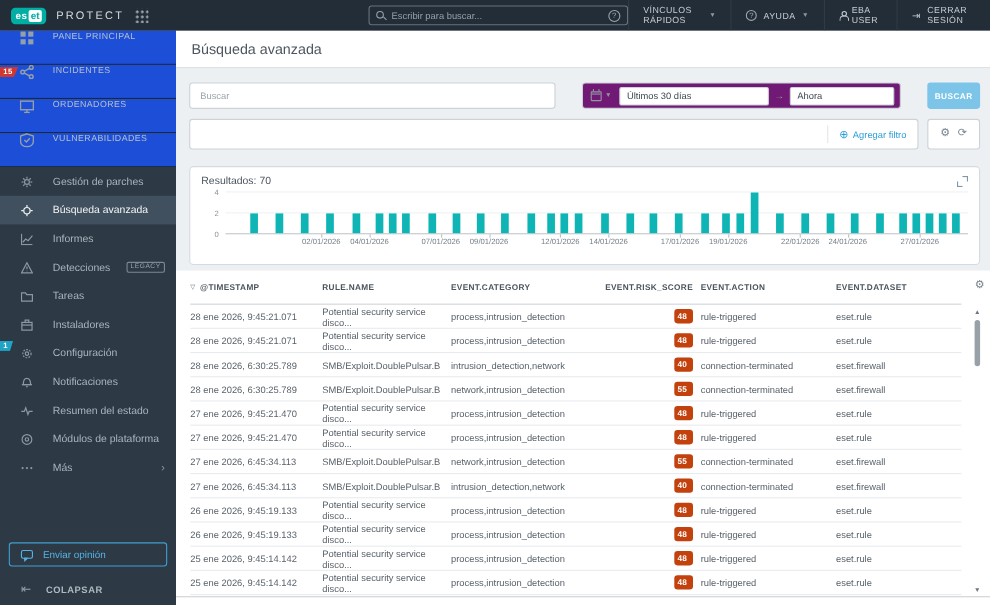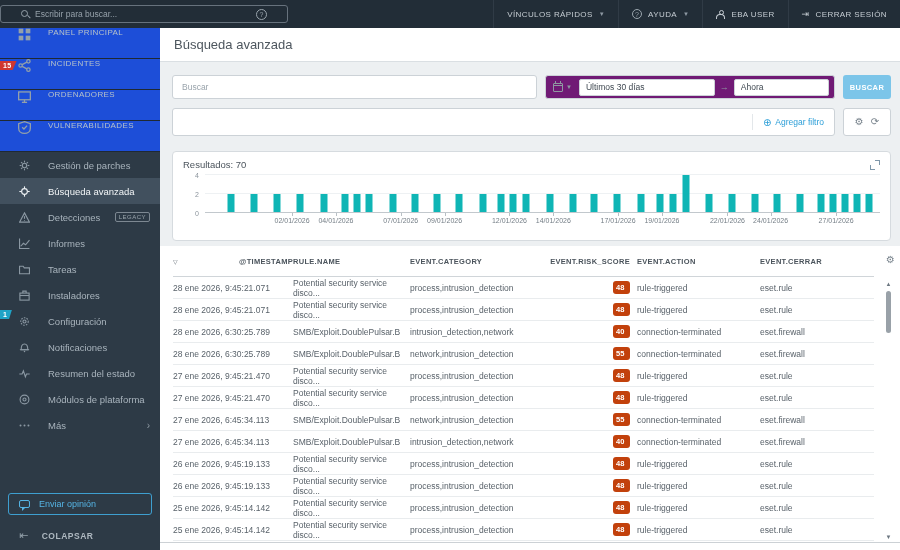--- a/index.html
+++ b/index.html
@@ -7,21 +7,21 @@
   .app { width:900px; height:550px; position:relative; overflow:hidden; background:#edf0f2; display:flex; flex-direction:column; }
 
   
   .topbar { height:28px; background:#222d37; display:flex; align-items:stretch; flex:none; }
   .brand { display:flex; align-items:center; gap:9px; padding-left:10px; width:335px; flex:none; }
   .logo { background:#00aea4; border-radius:4px; padding:2px 4px; display:flex; align-items:center; gap:1px; font-weight:700; font-size:9px; line-height:1; }
   .logo-es { color:#fff; letter-spacing:.5px; }
   .logo-et { background:#fff; color:#00aea4; border-radius:2px; padding:1px 2px; }
   .product { color:#d8dde2; font-size:10px; letter-spacing:2px; }
   .grid-icon { width:13px; height:13px; background-image:radial-gradient(circle,#96a1ab 1.1px,transparent 1.4px); background-size:4.6px 4.6px; background-position:.5px .5px; }
-  .topsearch { width:288px; height:18px; align-self:center; border:1px solid #67727d; border-radius:3px; display:flex; align-items:center; gap:5px; padding:0 20px; }
+  .topsearch { width:288px; height:18px; align-self:center; border:1px solid #67727d; border-radius:3px; display:flex; align-items:center; gap:5px; padding:0 6px; }
   .topsearch input { flex:1; background:transparent; border:none; outline:none; color:#aab4bc; font-size:8.5px; font-family:inherit; }
   .topsearch input::placeholder { color:#96a1aa; }
   .mag-icon { width:9px; height:9px; position:relative; flex:none; }
   .mag-icon::before { content:""; position:absolute; top:0; left:0; width:5px; height:5px; border:1px solid #96a1aa; border-radius:50%; }
   .mag-icon::after { content:""; position:absolute; left:5.5px; top:6px; width:3.5px; height:1px; background:#96a1aa; transform:rotate(45deg); }
   .q-circle { width:11px; height:11px; border:1px solid #9aa5ad; border-radius:50%; color:#9aa5ad; font-size:7px; display:flex; align-items:center; justify-content:center; flex:none; }
   .topmenu { margin-left:auto; display:flex; }
   .tm-item { display:flex; align-items:center; gap:6px; padding:0 13px; border-left:1px solid #303b46; color:#c6cdd3; font-size:8px; letter-spacing:.4px; cursor:default; }
   .chev { font-size:6px; color:#8d98a2; }
   .user-icon { position:relative; width:9px; height:9px; display:inline-block; }
@@ -51,21 +51,21 @@
   .bubble-icon::after { content:""; position:absolute; bottom:-4px; left:2px; border:2px solid transparent; border-top-color:#55b3e3; border-left-color:#55b3e3; }
   .collapse-row { margin-top:14px; display:flex; align-items:center; gap:13px; padding-left:11px; color:#aeb8c0; font-size:8.5px; font-weight:700; letter-spacing:.5px; cursor:pointer; }
   .collapse-glyph { font-size:11px; font-weight:400; color:#93a0aa; }
 
   
   .main { flex:1; display:flex; flex-direction:column; min-width:0; }
   .page-header { height:34px; flex:none; background:#fff; border-bottom:1px solid #dadfe3; display:flex; align-items:center; padding:0 14px; }
   .page-header h1 { font-size:13px; font-weight:400; color:#4d565e; }
   .content { flex:none; padding:13px 9px 5px 12px; }
 
-  .search-row { display:flex; gap:8px; height:24px; }
+  .search-row { display:flex; gap:24px; height:24px; }
   .main-search { flex:1; border:1px solid #ccd2d7; border-radius:3px; background:#fff; font-size:8.5px; color:#4c555d; padding:0 9px; outline:none; font-family:inherit; }
   .main-search::placeholder { color:#9aa4ac; }
   .date-group { width:290px; flex:none; display:flex; align-items:center; gap:5px; background:#701a75; border:1px solid #ccd2d7; border-radius:3px; padding:0 5px; }
   .cal-wrap { display:flex; align-items:center; gap:3px; padding:0 2px; }
   .cal-icon { width:10px; height:9px; border:1px solid #8f99a2; border-radius:1px; position:relative; margin-top:1px; }
   .cal-icon::before { content:""; position:absolute; top:1px; left:0; right:0; height:1px; background:#8f99a2; }
   .cal-icon::after { content:""; position:absolute; top:-3px; left:1px; width:1px; height:2px; background:#8f99a2; box-shadow:5px 0 #8f99a2; }
   .date-input { border:1px solid #ccd2d7; border-radius:2px; height:17px; font-size:8.5px; color:#3f4851; padding:0 6px; outline:none; font-family:inherit; min-width:0; }
   .date-from { flex:1.5; }
   .date-to { flex:1; }
@@ -95,41 +95,49 @@
   .xtick-mark { position:absolute; bottom:-4px; width:1px; height:3px; background:#b9c0c5; }
   .xaxis { position:relative; height:13px; font-size:7px; color:#747e86; }
   .xaxis span { position:absolute; top:4px; transform:translateX(-50%); white-space:nowrap; }
 
   
   .table-section { flex:1; background:#fff; position:relative; padding:0 26px 0 13px; min-height:0; }
   .table-section::after { content:""; position:absolute; left:0; right:0; bottom:7px; border-top:1px solid #ccd1d5; }
   .thead { height:31px; display:flex; align-items:center; border-bottom:1px solid #d0d5d9; }
   .th { font-size:7.5px; font-weight:700; color:#4b545c; letter-spacing:.3px; display:flex; align-items:center; gap:4px; cursor:pointer; }
   .sort-glyph { font-size:6px; color:#6c757d; }
-  .c1 { width:120px; flex:none;justify-content:space-between; }
+  .c1 { width:120px; flex:none; }
   .c2 { width:117px; flex:none; }
   .c3 { width:143px; flex:none; }
   .c4 { width:77px; flex:none; justify-content:flex-end; display:flex; }
   .c5 { width:123px; flex:none; padding-left:7px; }
   .c6 { flex:1; padding-left:7px; }
   .col-gear { position:absolute; right:5px; top:9px; color:#7a858e; font-size:10px; cursor:pointer; line-height:1; }
   .trow { height:22px; display:flex; align-items:center; border-bottom:1px solid #e9ecee; font-size:8.5px; color:#59626a; cursor:pointer; }
   .badge { display:inline-block; min-width:17px; padding:2.5px 3px; background:#c2410c; color:#fff; border-radius:3px; font-size:7.5px; font-weight:700; line-height:1; }
   .vscroll { position:absolute; right:7px; top:35px; bottom:10px; width:9px; }
   .vs-arrow { position:absolute; left:0; right:0; text-align:center; font-size:6px; color:#6b7680; cursor:pointer; }
   .vs-up { top:0; }
   .vs-down { bottom:0; }
   .vs-thumb { position:absolute; left:2px; width:5px; top:10px; height:42px; background:#99a1a8; border-radius:3px; cursor:grab; }
 </style>
 </head>
 <body>
 
 <div class="app">
 
   <header class="topbar">
+    <div class="brand">
+      <span class="logo">
+          <span class="logo-es">es</span>
+          <span class="logo-et">et</span>
+        </span>
+      <span class="product">PROTECT</span>
+      <span class="grid-icon"></span>
+    </div>
     <div class="topsearch">
       <span class="mag-icon"></span>
       <input placeholder="Escribir para buscar..." style="">
       <span class="q-circle">?</span>
     </div>
     <nav class="topmenu">
       <div class="tm-item">
         <span>VÍNCULOS RÁPIDOS</span>
           <span class="chev">▼</span>
       </div>
@@ -209,33 +217,33 @@
                 <circle cx="5" cy="5" r="2.6"></circle>
                 <line x1="5" y1="0.3" x2="5" y2="2.2"></line>
                 <line x1="5" y1="7.8" x2="5" y2="9.7"></line>
                 <line x1="0.3" y1="5" x2="2.2" y2="5"></line>
                 <line x1="7.8" y1="5" x2="9.7" y2="5"></line>
               </svg></span>
             <span>Búsqueda avanzada</span>
           </div>
           <div class="sb-item2">
             <span class="sb-icon"><svg width="11" height="11" viewBox="0 0 10 10" fill="none" stroke="currentColor" stroke-width="1">
+                <polyline points="0.5,0.5 0.5,9.5 9.5,9.5"></polyline>
+                <polyline points="1.5,7.5 4,4.8 6,6.2 9.5,2"></polyline>
+              </svg></span>
+            <span>Informes</span>
+          </div>
+          <div class="sb-item2">
+            <span class="sb-icon"><svg width="11" height="11" viewBox="0 0 10 10" fill="none" stroke="currentColor" stroke-width="1">
                 <path d="M5 0.8 L9.5 9.2 H0.5 Z"></path>
                 <line x1="5" y1="3.8" x2="5" y2="6.2"></line>
                 <line x1="5" y1="7.3" x2="5" y2="7.9"></line>
               </svg></span>
             <span>Detecciones</span>
             <span class="legacy-tag">LEGACY</span>
-          </div>
-          <div class="sb-item2">
-            <span class="sb-icon"><svg width="11" height="11" viewBox="0 0 10 10" fill="none" stroke="currentColor" stroke-width="1">
-                <polyline points="0.5,0.5 0.5,9.5 9.5,9.5"></polyline>
-                <polyline points="1.5,7.5 4,4.8 6,6.2 9.5,2"></polyline>
-              </svg></span>
-            <span>Informes</span>
           </div>
           <div class="sb-item2">
             <span class="sb-icon"><svg width="11" height="11" viewBox="0 0 10 10" fill="none" stroke="currentColor" stroke-width="1">
                 <path d="M0.5 2 H3.8 L4.8 3.5 H9.5 V8.8 H0.5 Z"></path>
               </svg></span>
             <span>Tareas</span>
           </div>
           <div class="sb-item2">
             <span class="sb-icon"><svg width="11" height="11" viewBox="0 0 10 10" fill="none" stroke="currentColor" stroke-width="1">
                 <rect x="0.8" y="2.8" width="8.4" height="6.4"></rect>
@@ -419,21 +427,21 @@
             <div class="th c3">
               <span>EVENT.CATEGORY</span>
             </div>
             <div class="th c4">
               <span>EVENT.RISK_SCORE</span>
             </div>
             <div class="th c5">
               <span>EVENT.ACTION</span>
             </div>
             <div class="th c6">
-              <span>EVENT.CERRAR</span>
+              <span>EVENT.DATASET</span>
             </div>
           </div>
         <span class="col-gear">⚙</span>
         <div id="tbody">
             <div class="trow">
               <div class="cell c1">28 ene 2026, 9:45:21.071</div>
               <div class="cell c2">Potential security service disco...</div>
               <div class="cell c3">process,intrusion_detection</div>
               <div class="cell c4">
                 <span class="badge">48</span>

